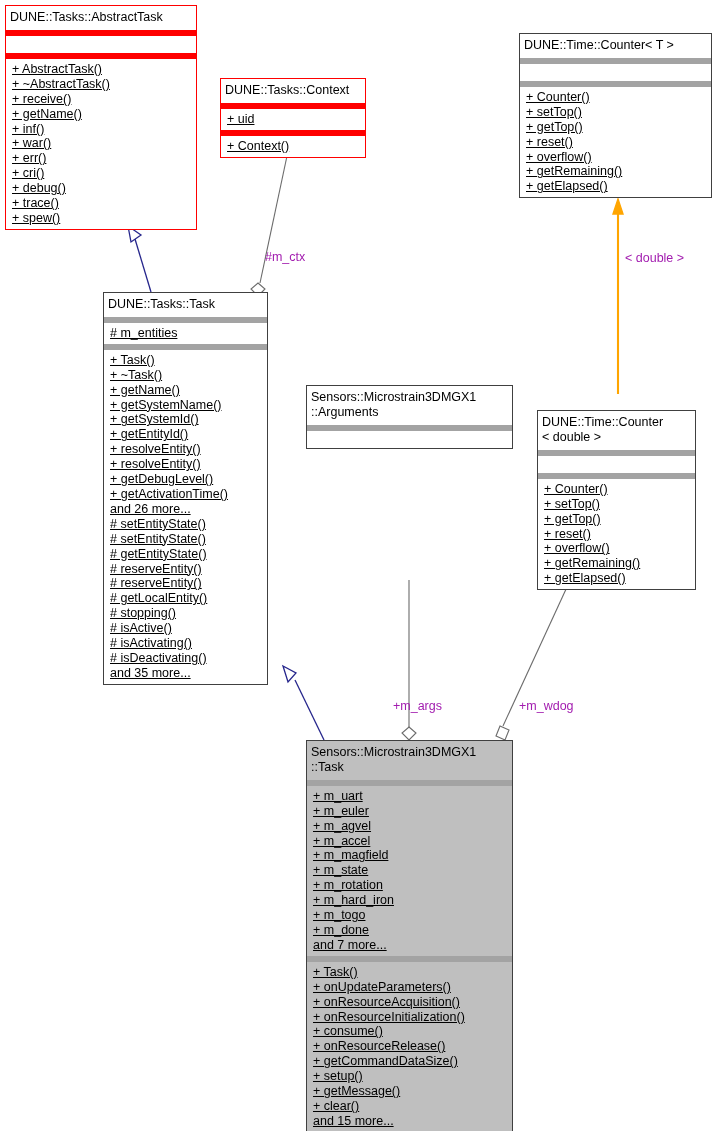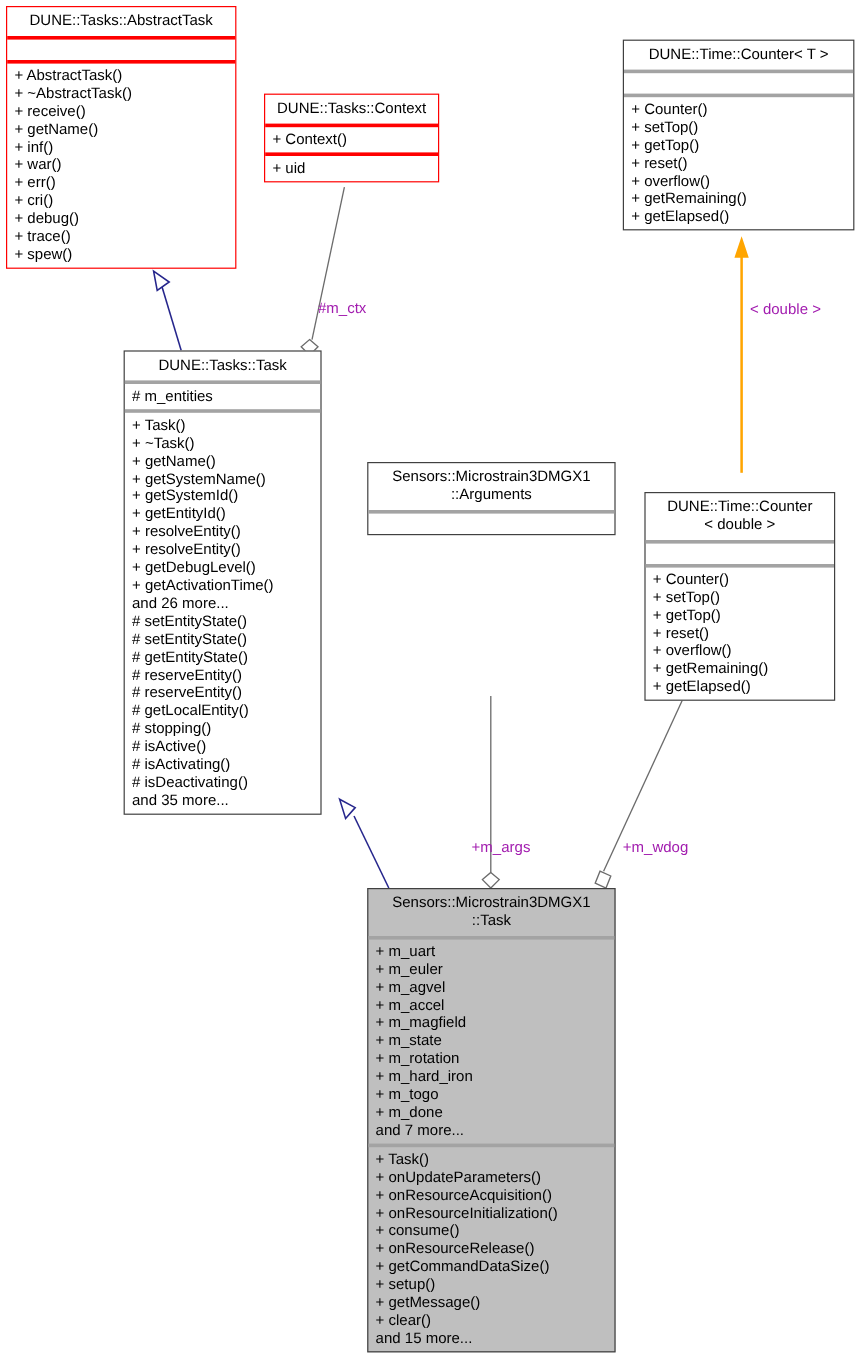--- a/index.html
+++ b/index.html
@@ -35,25 +35,25 @@
     line-height: 14.9px;
     color: #000000;
   }
   .umlbox.red { border-color: #ff0000; }
   .umlbox.filled { background: #bfbfbf; }
 
   .sect {
     padding: 3px 5px 3px 6px;
   }
   .sect.title {
-    text-align: center;
+    text-align: left;
     padding: 4px 4px 5px 4px;
     white-space: pre-line;
   }
-  .sect.divider { border-top: 3px solid #a3a3a3; }
+  .sect.divider { border-top: 6px solid #a3a3a3; text-decoration: underline; }
   .umlbox.red .sect.divider { border-top-color: #ff0000; }
   .sect.empty { height: 17px; padding: 0; }
 
   .mrow { white-space: nowrap; }
 
   .edgelabel {
     position: absolute;
     font-size: 12.5px;
     color: #a21caf;
     white-space: nowrap;
@@ -112,24 +112,24 @@
       <div class="mrow">+ cri()</div>
       <div class="mrow">+ debug()</div>
       <div class="mrow">+ trace()</div>
       <div class="mrow">+ spew()</div>
     </div>
   </div>
 
   <div class="umlbox red" style="left:220px; top:78px; width:146px;">
     <div class="sect title">DUNE::Tasks::Context</div>
     <div class="sect divider">
+      <div class="mrow">+ uid</div>
+    </div>
+    <div class="sect divider">
       <div class="mrow">+ Context()</div>
-    </div>
-    <div class="sect divider">
-      <div class="mrow">+ uid</div>
     </div>
   </div>
 
   <div class="umlbox" style="left:519px; top:33px; width:193px;">
     <div class="sect title">DUNE::Time::Counter&lt; T &gt;</div>
     <div class="sect divider empty"></div>
     <div class="sect divider">
       <div class="mrow">+ Counter()</div>
       <div class="mrow">+ setTop()</div>
       <div class="mrow">+ getTop()</div>

